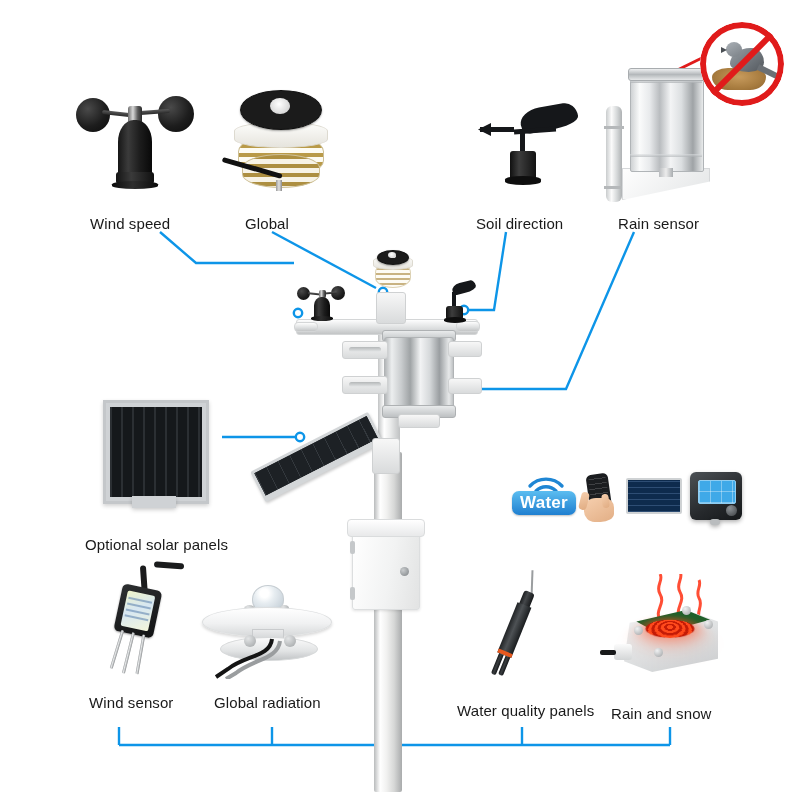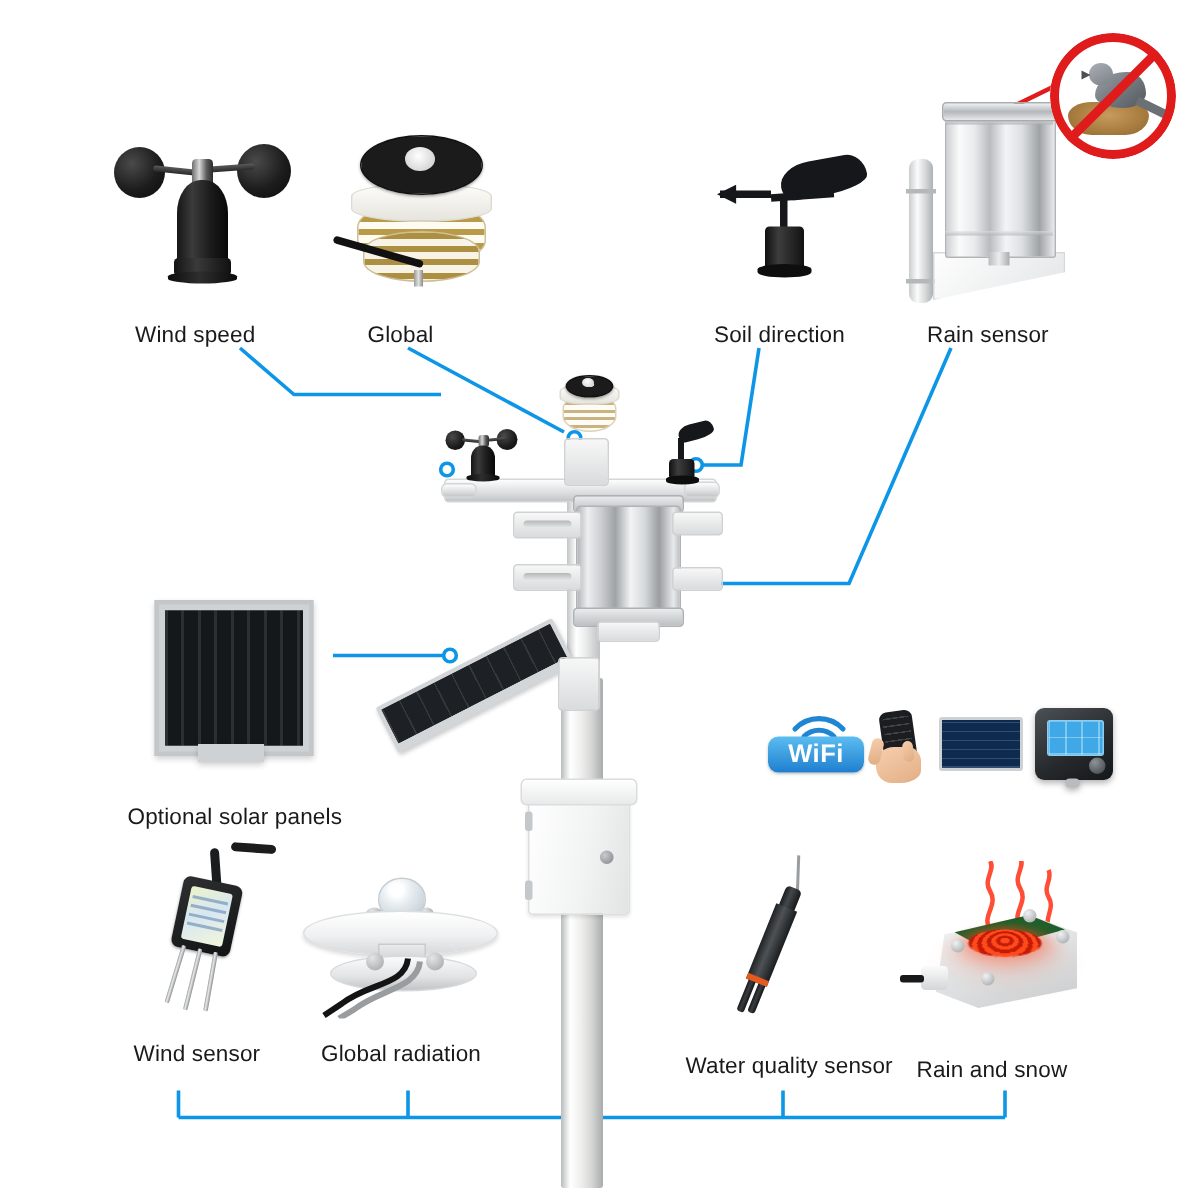--- a/index.html
+++ b/index.html
@@ -373,21 +373,21 @@
   <div class="lbl" style="left:85px;top:536px;">Optional solar panels</div>
 
   <svg class="abs" style="left:524px;top:470px;width:44px;height:26px;" viewBox="0 0 44 26">
     <g fill="none" stroke="#1f86d4" stroke-width="3.4" stroke-linecap="round">
       <path d="M6,16 A22,22 0 0 1 38,16"></path>
       <path d="M12,21 A14,14 0 0 1 32,21"></path>
     </g>
     <circle cx="22" cy="25" r="3.4" fill="#1f86d4"></circle>
   </svg>
   <div class="wifi-badge" style="left:512px;top:491px;width:64px;height:24px;">
-    <span>WiFi</span>
+    <span>Water</span>
   </div>
 
   <div class="phone" style="left:588px;top:474px;width:22px;height:38px;">
     <div class="shell"></div>
     <div class="scr"></div>
   </div>
   <div class="hand" style="left:584px;top:498px;width:30px;height:24px;"></div>
   <div class="finger" style="left:580px;top:492px;width:8px;height:18px;transform:rotate(14deg);"></div>
   <div class="finger" style="left:602px;top:494px;width=7px;width:7px;height:14px;transform:rotate(-8deg);"></div>
 
@@ -457,18 +457,18 @@
     <div class="screw" style="left:22px;top:48px;"></div>
     <div class="screw" style="left:70px;top:28px;"></div>
     <div class="screw" style="left:92px;top:42px;"></div>
     <div class="screw" style="left:42px;top:70px;"></div>
     <div class="gland" style="left:2px;top:66px;width:18px;height:16px;"></div>
     <div class="cable" style="left:-12px;top:72px;width:16px;height:5px;"></div>
   </div>
 
   <div class="lbl" style="left:89px;top:694px;">Wind sensor</div>
   <div class="lbl" style="left:214px;top:694px;">Global radiation</div>
-  <div class="lbl" style="left:457px;top:702px;">Water quality sensor</div>
+  <div class="lbl" style="left:457px;top:702px;">Water quality panels</div>
   <div class="lbl" style="left:611px;top:705px;">Rain and snow</div>
 
   <div class="mast" style="left:374px;top:700px;width:28px;height:92px;"></div>
 
 </div>
 
 </body></html>

